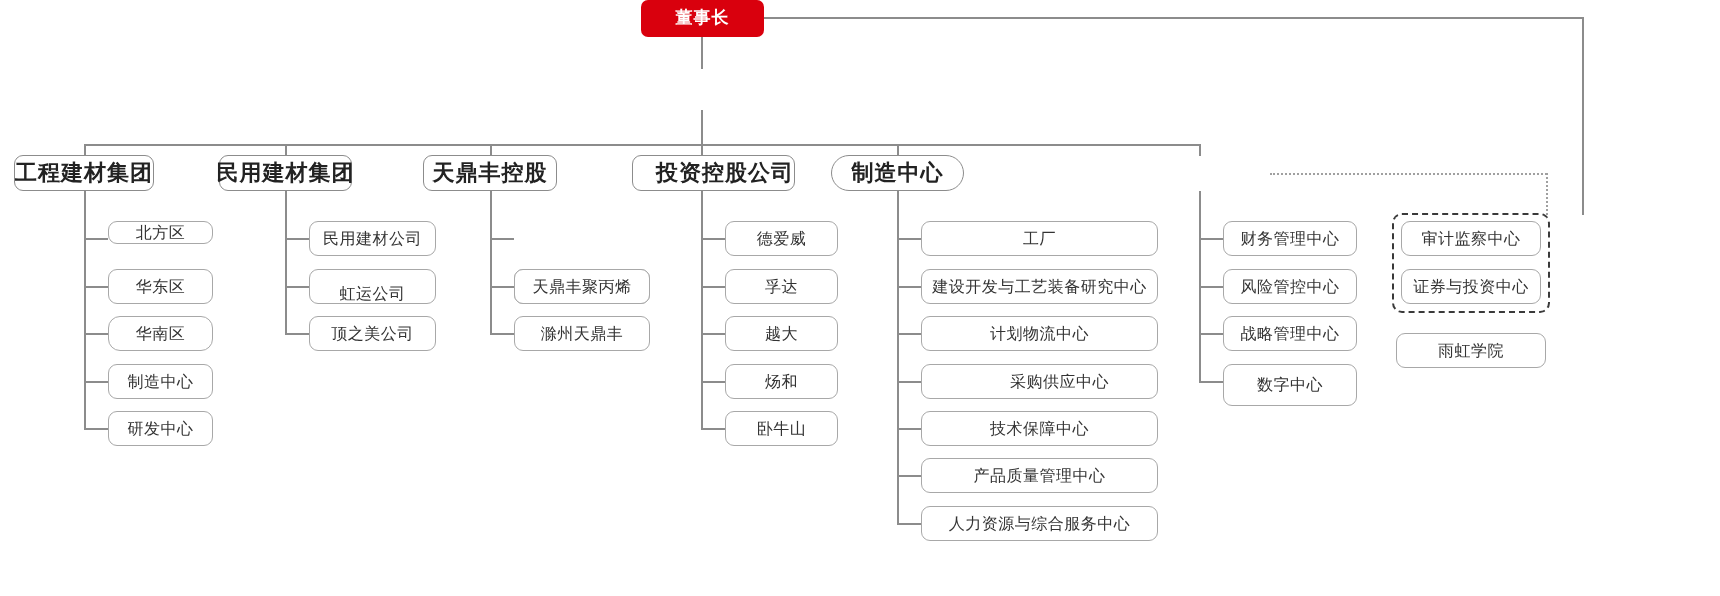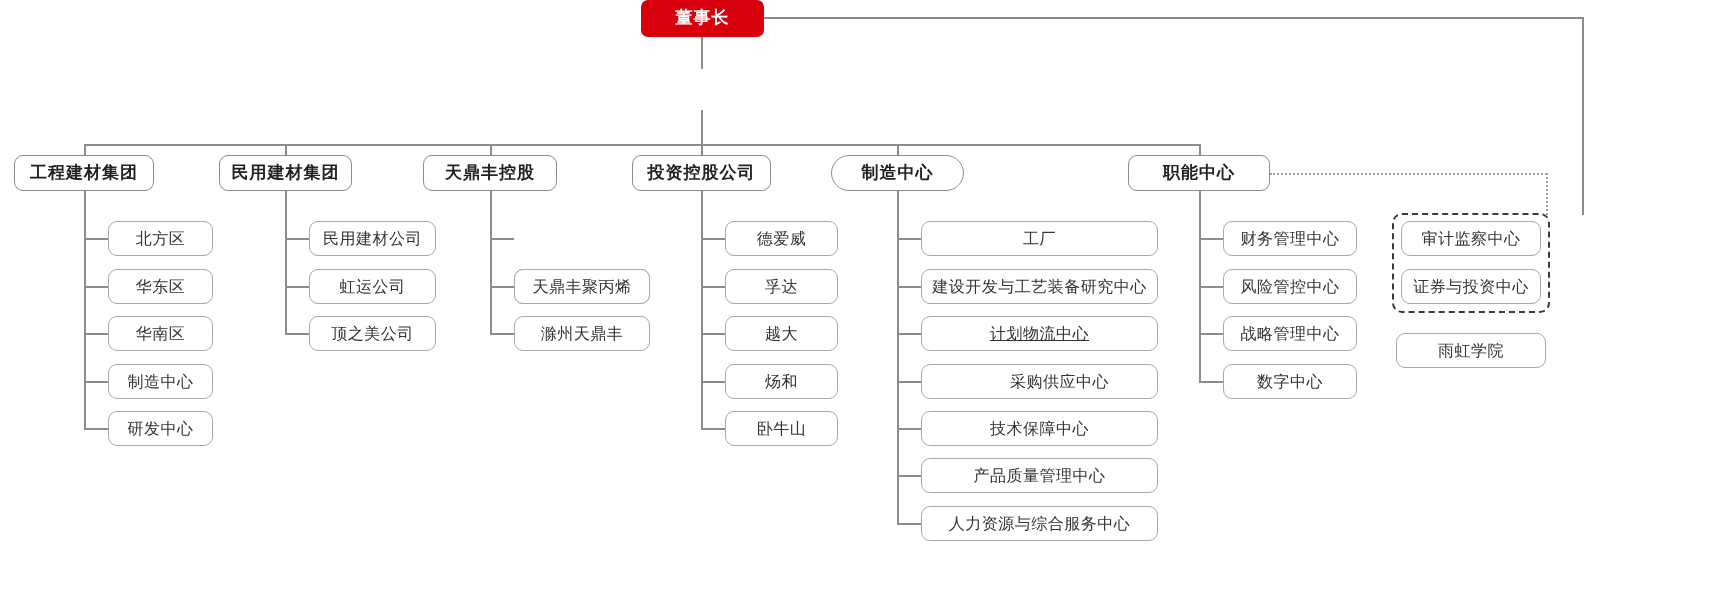--- a/index.html
+++ b/index.html
@@ -54,21 +54,21 @@
     color: #ffffff;
     font-weight: bold;
     font-size: 16px;
     border-radius: 7px;
     letter-spacing: 1px;
   }
 
   
   .node.division {
     font-weight: bold;
-    font-size: 17px;
+    font-size: 22px;
     border: 1.8px solid #8c8c8c;
     border-radius: 9px;
     letter-spacing: 1px;
   }
 
   
   .node.leaf {
     font-weight: normal;
     font-size: 16px;
     border: 1.6px solid #a8a8a8;
@@ -178,50 +178,47 @@
 
   <div class="node division" style="left:14px; top:155px; width:140px; height:36px;">
     <span>工程建材集团</span>
   </div>
   <div class="node division" style="left:219px; top:155px; width:133px; height:36px;">
     <span>民用建材集团</span>
   </div>
   <div class="node division" style="left:423px; top:155px; width:134px; height:36px;">
     <span>天鼎丰控股</span>
   </div>
-  <div class="node division" style="left:632px; top:155px; width:139px; height:36px;">
+  <div class="node division" style="left:632px; top:155px; width:163px; height:36px;justify-content:flex-end;">
     <span>投资控股公司</span>
   </div>
   <div class="node division" style="left:831px; top:155px; width:133px; height:36px;border-radius:18px;">
     <span>制造中心</span>
   </div>
-  <div class="node division" style="left:1128px; top:155px; width:142px; height:36px;">
-    <span>职能中心</span>
-  </div>
-
-  <div class="node leaf" style="left:108px; top:221px; width:105px; height:35px;">
+
+  <div class="node leaf" style="left:108px; top:221px; width:105px; height:23px;">
     <span>北方区</span>
   </div>
   <div class="node leaf" style="left:108px; top:269px; width:105px; height:35px;">
     <span>华东区</span>
   </div>
-  <div class="node leaf" style="left:108px; top:316px; width:105px; height:35px;">
+  <div class="node leaf" style="left:108px; top:316px; width:105px; height:35px;border-radius:12px;">
     <span>华南区</span>
   </div>
   <div class="node leaf" style="left:108px; top:364px; width:105px; height:35px;">
     <span>制造中心</span>
   </div>
   <div class="node leaf" style="left:108px; top:411px; width:105px; height:35px;">
     <span>研发中心</span>
   </div>
 
   <div class="node leaf" style="left:309px; top:221px; width:127px; height:35px;">
     <span>民用建材公司</span>
   </div>
-  <div class="node leaf" style="left:309px; top:269px; width:127px; height:35px;">
+  <div class="node leaf" style="left:309px; top:269px; width:127px; height:35px;align-items:flex-end;">
     <span>虹运公司</span>
   </div>
   <div class="node leaf" style="left:309px; top:316px; width:127px; height:35px;">
     <span>顶之美公司</span>
   </div>
 
   <div class="node leaf" style="left:514px; top:221px; width:136px; height:35px;margin-top:48px;">
     <span>天鼎丰非织造布</span>
   </div>
   <div class="node leaf" style="left:514px; top:269px; width:136px; height:35px;">
@@ -246,21 +243,21 @@
   <div class="node leaf" style="left:725px; top:411px; width:113px; height:35px;">
     <span>卧牛山</span>
   </div>
 
   <div class="node leaf" style="left:921px; top:221px; width:237px; height:35px;">
     <span>工厂</span>
   </div>
   <div class="node leaf" style="left:921px; top:269px; width:237px; height:35px;">
     <span>建设开发与工艺装备研究中心</span>
   </div>
-  <div class="node leaf" style="left:921px; top:316px; width:237px; height:35px;text-decoration:underline;">
+  <div class="node leaf" style="left:921px; top:316px; width:237px; height:35px;">
     <span>计划物流中心</span>
   </div>
   <div class="node leaf" style="left:921px; top:364px; width:237px; height:35px;padding-left:40px;">
     <span>采购供应中心</span>
   </div>
   <div class="node leaf" style="left:921px; top:411px; width:237px; height:35px;">
     <span>技术保障中心</span>
   </div>
   <div class="node leaf" style="left:921px; top:458px; width:237px; height:35px;">
     <span>产品质量管理中心</span>
@@ -271,21 +268,21 @@
 
   <div class="node leaf" style="left:1223px; top:221px; width:134px; height:35px;">
     <span>财务管理中心</span>
   </div>
   <div class="node leaf" style="left:1223px; top:269px; width:134px; height:35px;">
     <span>风险管控中心</span>
   </div>
   <div class="node leaf" style="left:1223px; top:316px; width:134px; height:35px;">
     <span>战略管理中心</span>
   </div>
-  <div class="node leaf" style="left:1223px; top:364px; width:134px; height:35px;">
+  <div class="node leaf" style="left:1223px; top:364px; width:134px; height:42px;">
     <span>数字中心</span>
   </div>
 
   <div class="node leaf" style="left:1401px; top:221px; width:140px; height:35px;">
     <span>审计监察中心</span>
   </div>
   <div class="node leaf" style="left:1401px; top:269px; width:140px; height:35px;">
     <span>证券与投资中心</span>
   </div>
 

